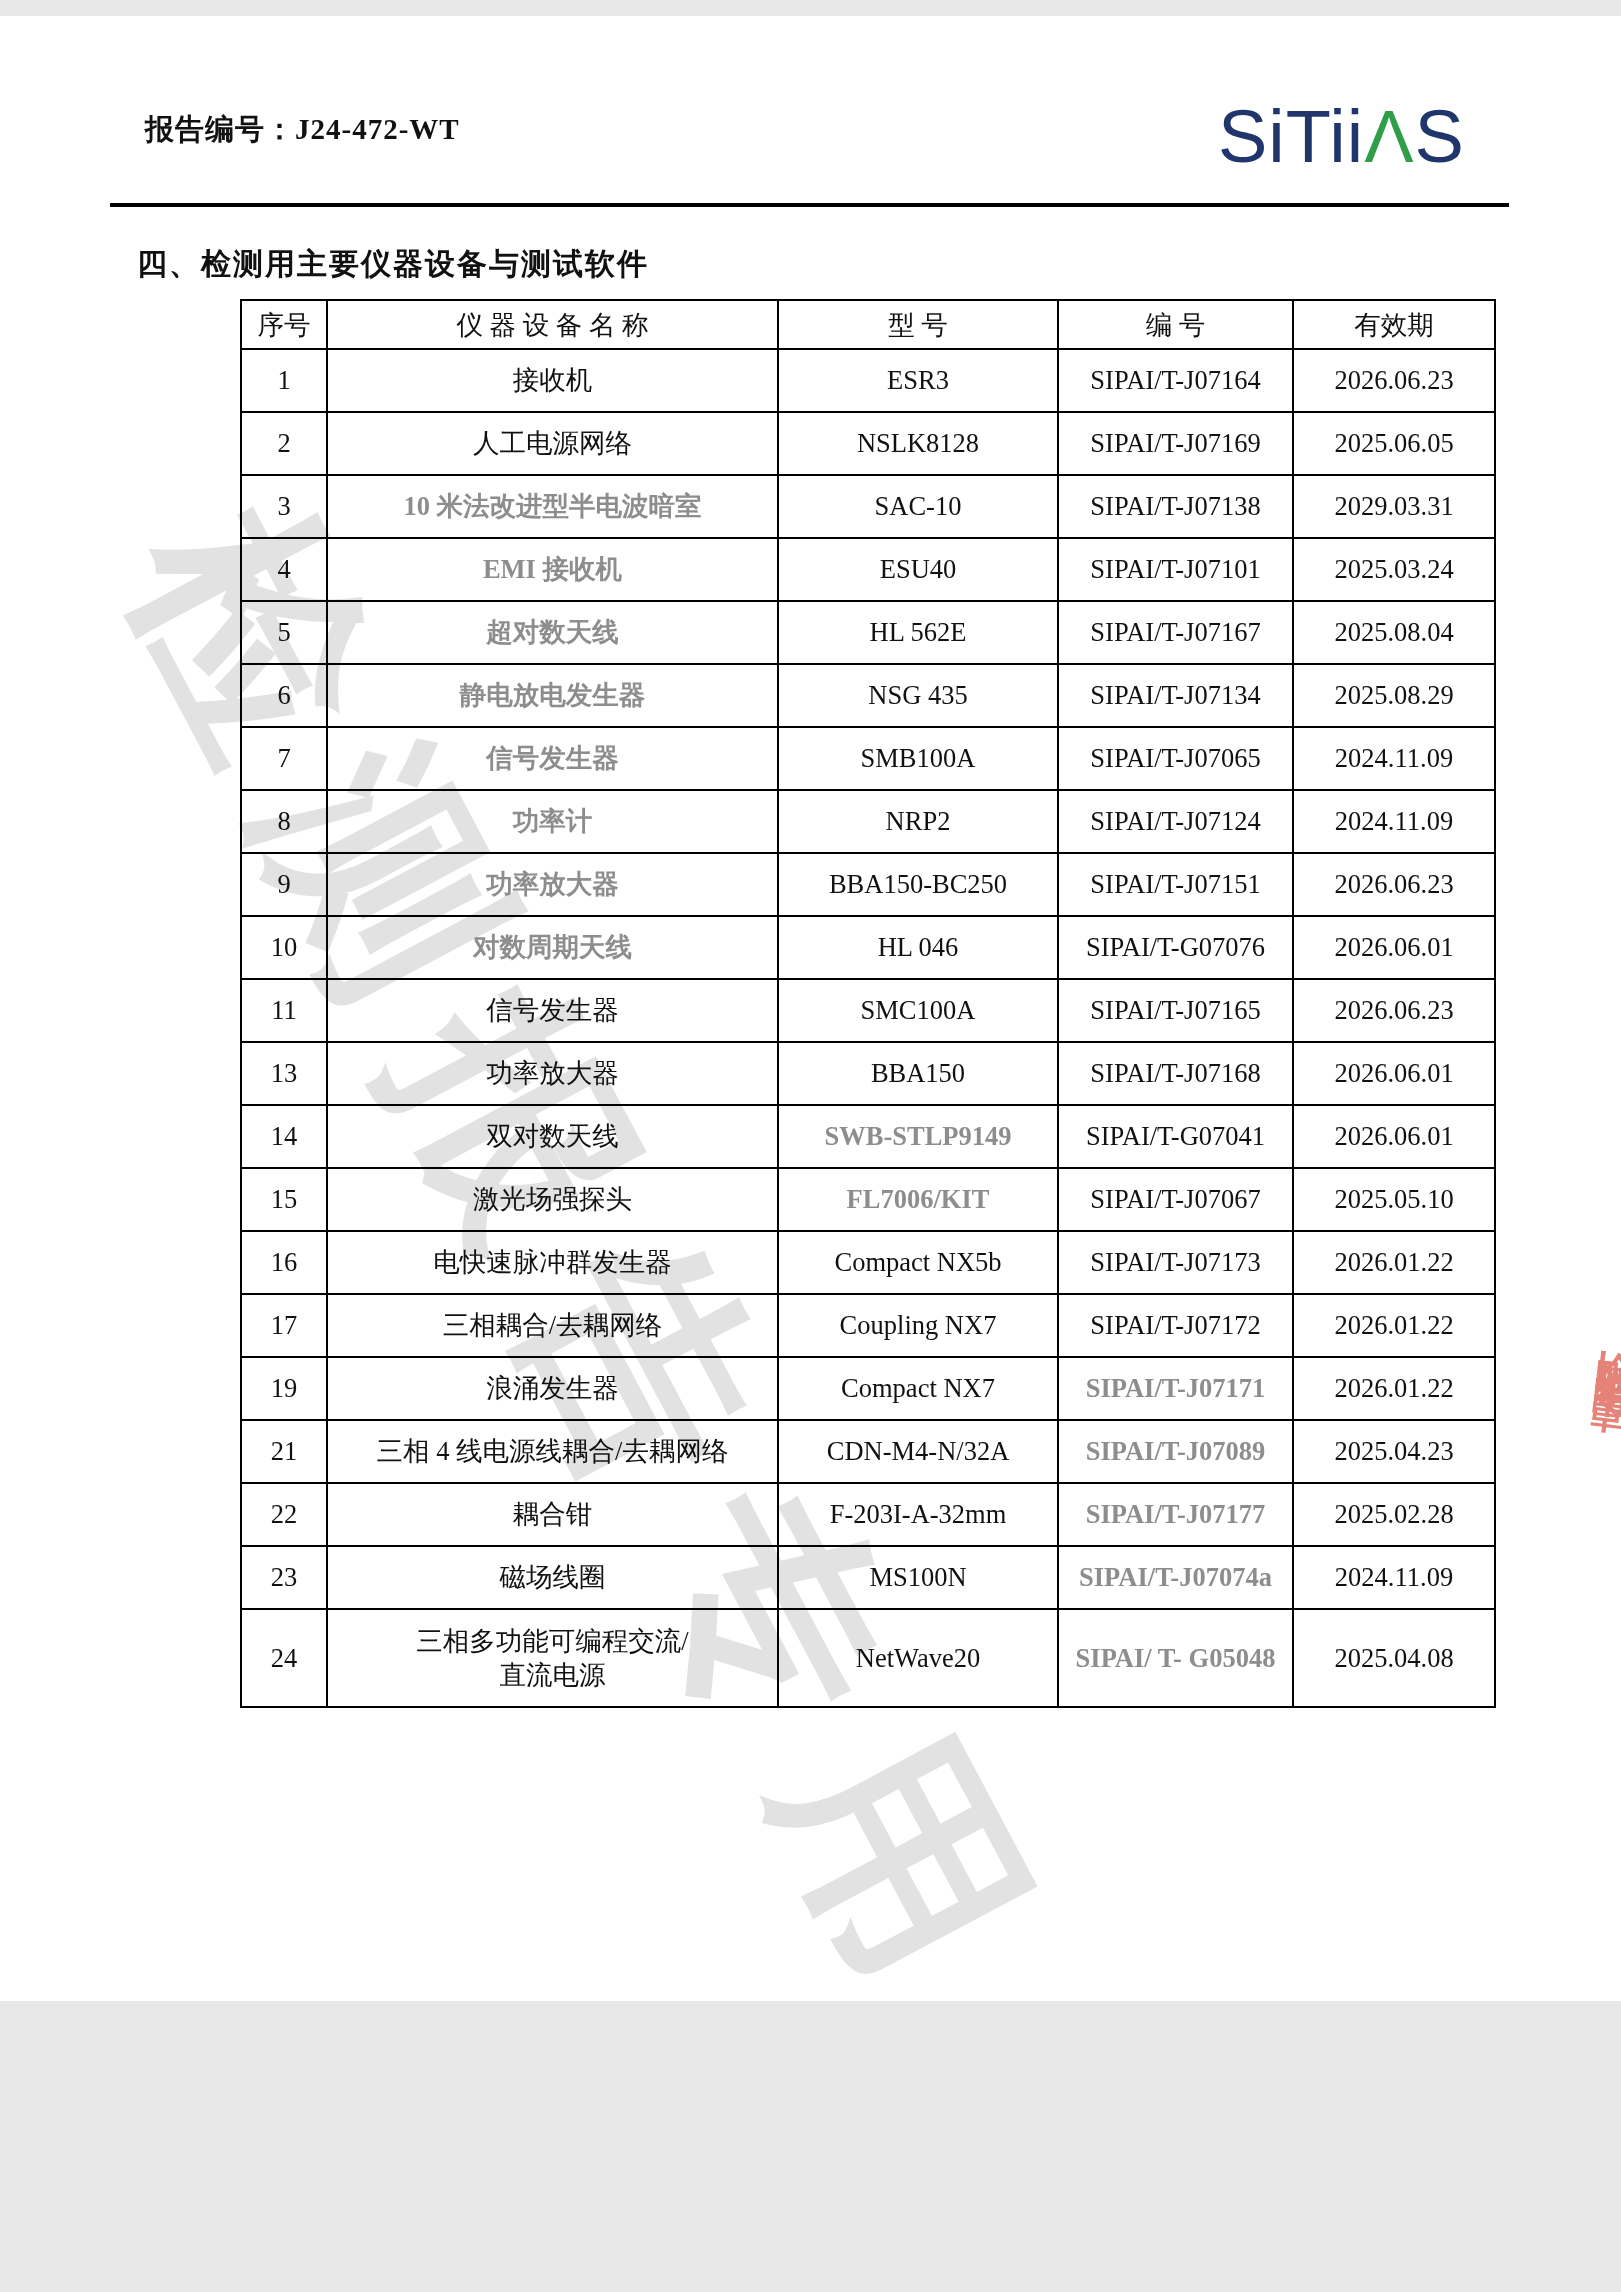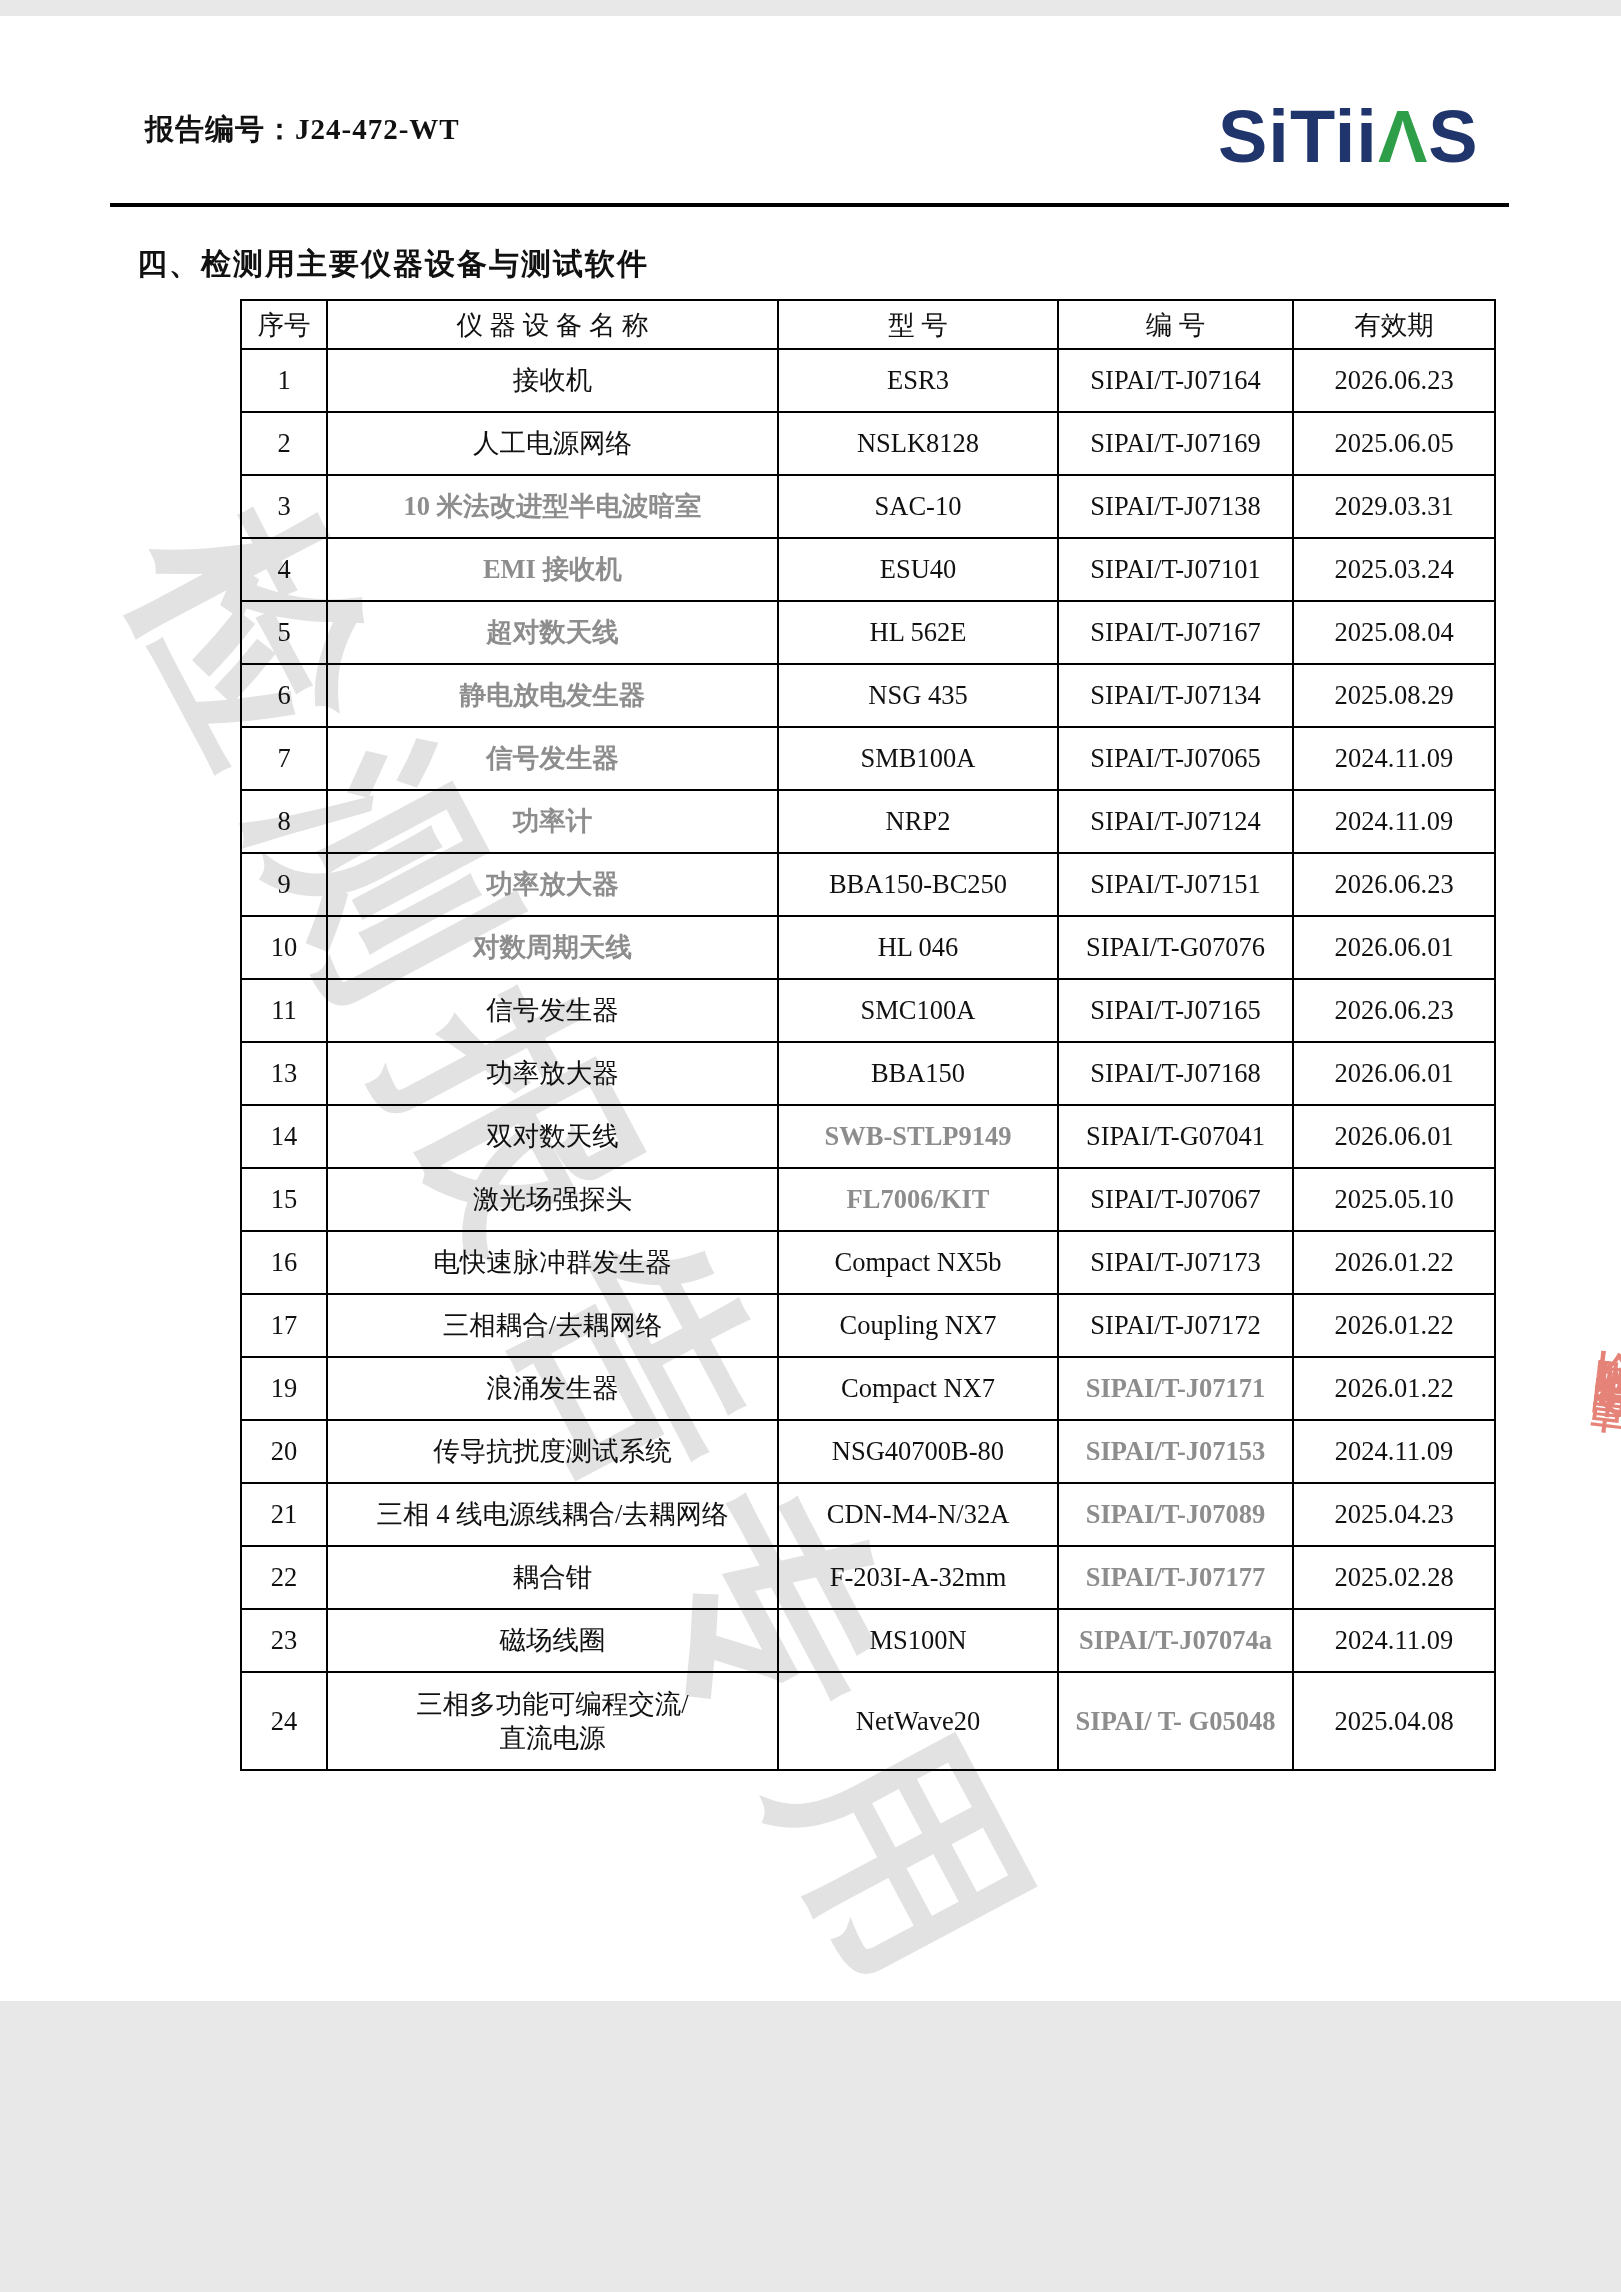--- a/index.html
+++ b/index.html
@@ -8,21 +8,21 @@
     background:#ffffff; overflow:hidden; color:#111;
     font-family:"Liberation Serif","DejaVu Serif",serif;
   }
   .report-no {
     position:absolute; left:145px; top:94px;
     font-size:29px; font-weight:bold; letter-spacing:1px;
   }
   .logo {
     position:absolute; left:1218px; top:84px;
     font-family:"Liberation Sans","DejaVu Sans",sans-serif;
-    font-weight:700; font-size:74px; line-height:74px; letter-spacing:1px;
+    font-weight:400; font-size:74px; line-height:74px; letter-spacing:1px;
   }
   .logo .navy { color:#21356d; }
   .logo .green { color:#2f9e49; }
   .header-rule {
     position:absolute; left:110px; top:187px; width:1399px; height:3.9px;
     background:#000;
   }
   .section-title {
     position:absolute; left:137px; top:228px;
     font-family:"Liberation Sans","DejaVu Sans",sans-serif;
@@ -210,27 +210,20 @@
           <td class="valid-cell">2026.01.22</td>
         </tr>
         <tr>
           <td class="num-cell">19</td>
           <td class="name-cell">浪涌发生器</td>
           <td class="model-cell">Compact NX7</td>
           <td class="serial-cell dim">SIPAI/T-J07171</td>
           <td class="valid-cell">2026.01.22</td>
         </tr>
         <tr>
-          <td class="num-cell">20</td>
-          <td class="name-cell">传导抗扰度测试系统</td>
-          <td class="model-cell">NSG40700B-80</td>
-          <td class="serial-cell dim">SIPAI/T-J07153</td>
-          <td class="valid-cell">2024.11.09</td>
-        </tr>
-        <tr>
           <td class="num-cell">21</td>
           <td class="name-cell">三相 4 线电源线耦合/去耦网络</td>
           <td class="model-cell">CDN-M4-N/32A</td>
           <td class="serial-cell dim">SIPAI/T-J07089</td>
           <td class="valid-cell">2025.04.23</td>
         </tr>
         <tr>
           <td class="num-cell">22</td>
           <td class="name-cell">耦合钳</td>
           <td class="model-cell">F-203I-A-32mm</td>

